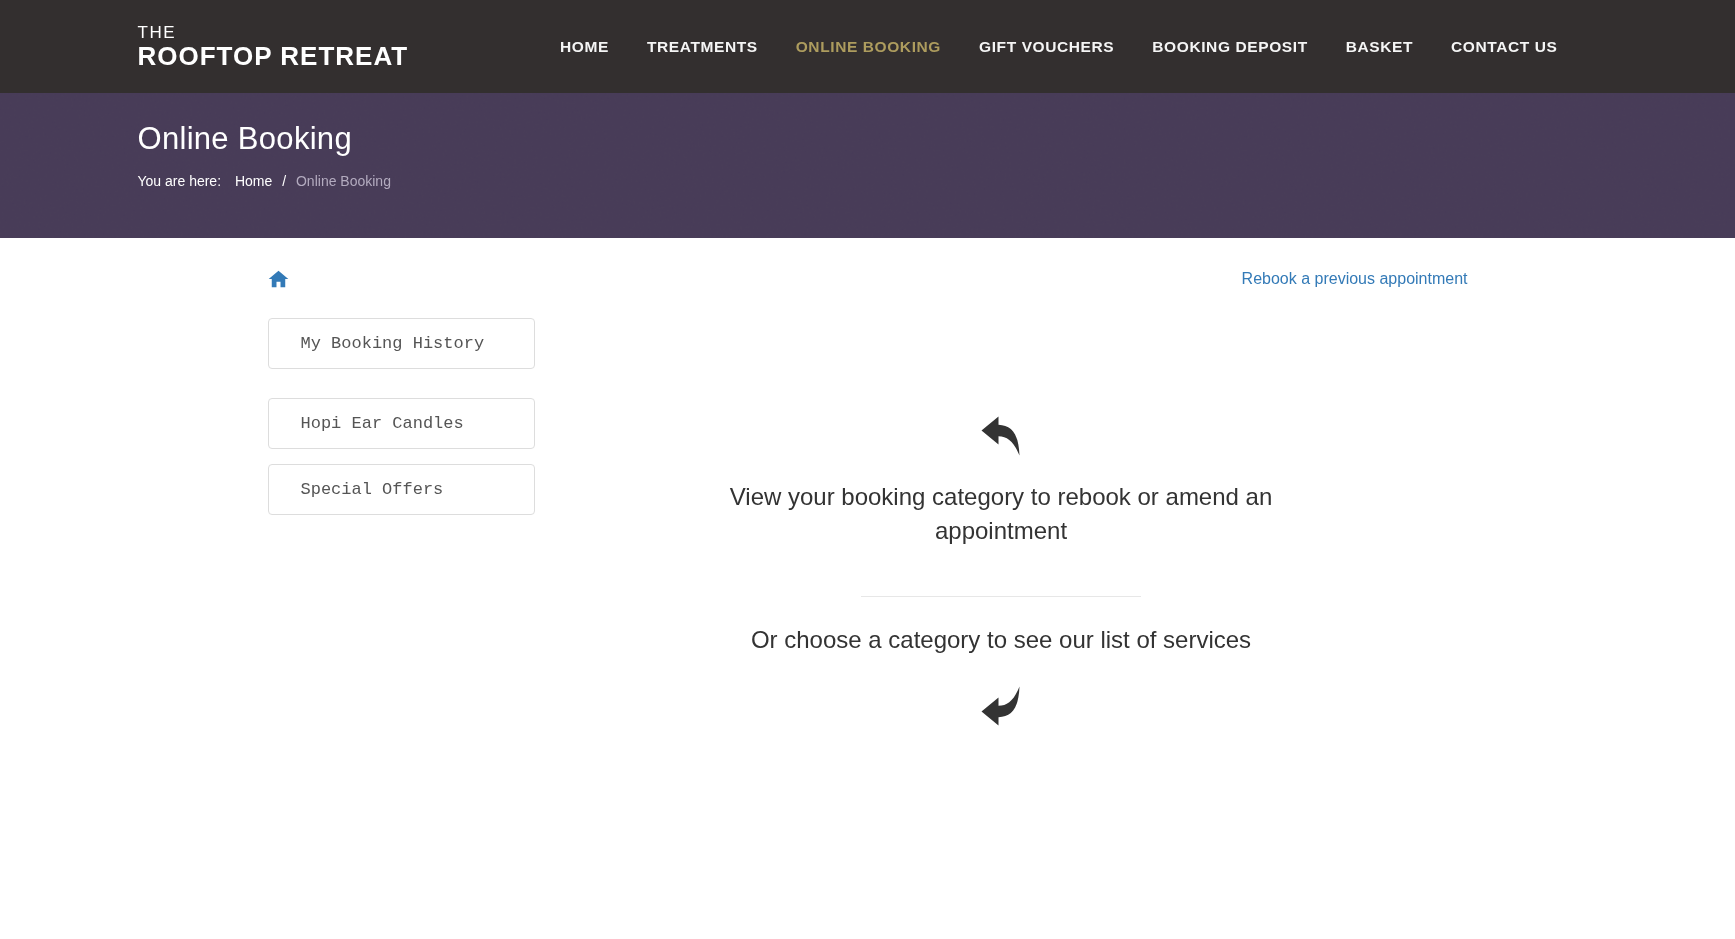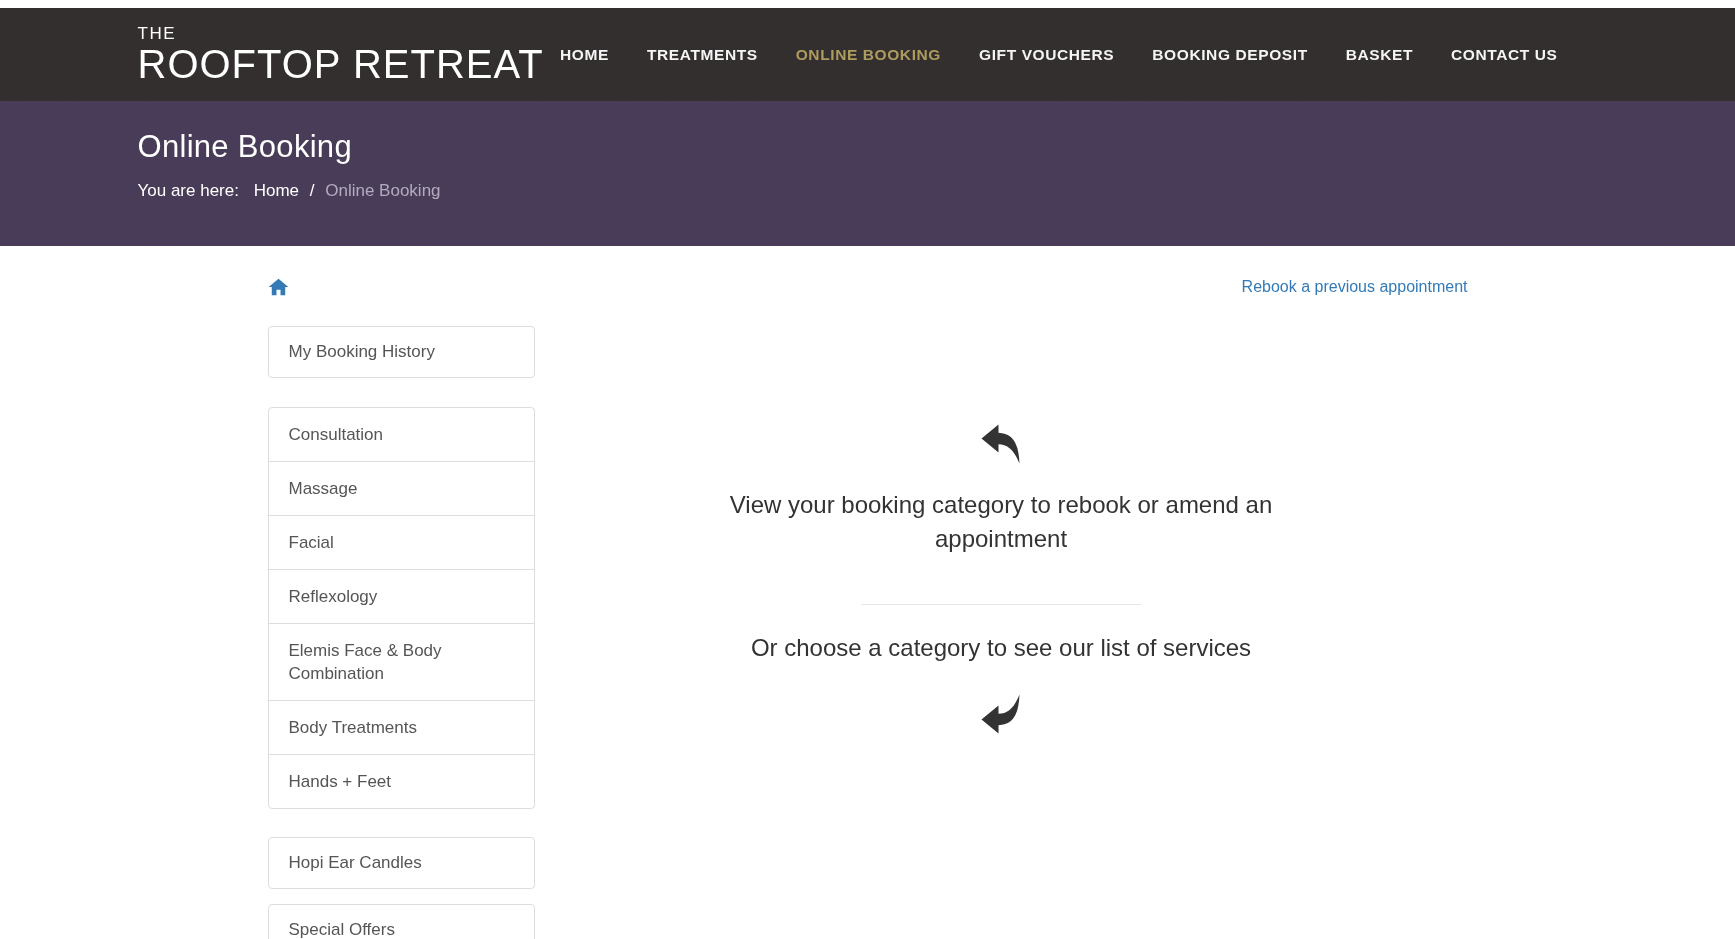--- a/index.html
+++ b/index.html
@@ -7,44 +7,44 @@
   body {
     font-family: "Liberation Sans", sans-serif;
     background: #ffffff;
     overflow: hidden;
   }
   a { text-decoration: none; cursor: pointer; }
 
   
   .navbar {
     height: 93px; background: #332f2f;
-    display: flex; align-items: center; margin-top: 8px;
+    display: flex; align-items: center;
   }
   .nav-inner {
     width: 1460px; margin: 0 auto;
     display: flex; align-items: center; justify-content: space-between;
   }
   .logo { display: flex; flex-direction: column; color: #fff; line-height: 1; }
   .logo-the { font-size: 17px; font-weight: 300; letter-spacing: 1.5px; margin-bottom: 2px; }
-  .logo-main { font-size: 40px; font-weight: 400; letter-spacing: 1px; }
+  .logo-main { font-size: 26px; font-weight: 700; letter-spacing: 1px; }
   .nav-menu { display: flex; align-items: center; gap: 38px; padding-right: 40px; }
   .nav-link {
     color: #f5f5f5; font-size: 15.5px; font-weight: 600;
     letter-spacing: 0.6px; white-space: nowrap;
   }
   .nav-link.active { color: #ad9c5e; }
 
   
   .banner {
     position: relative; height: 145px; background: #473b58; overflow: hidden;
   }
   .banner-texture { position: absolute; inset: 0; width: 100%; height: 100%; }
   .banner-inner { position: relative; width: 1460px; margin: 0 auto; padding-top: 28px; }
   .page-title { color: #ffffff; font-size: 31px; font-weight: 300; letter-spacing: 0.3px; }
-  .breadcrumb { margin-top: 16px; font-size: 17px; color: #ffffff; }
+  .breadcrumb { margin-top: 16px; font-size: 14px; color: #ffffff; }
   .breadcrumb .crumb-prefix { margin-right: 10px; }
   .breadcrumb a { color: #ffffff; }
   .breadcrumb .crumb-sep { margin: 0 6px 0 6px; color: #ffffff; }
   .breadcrumb .crumb-current { color: #b3abbf; }
 
   
   .content-inner { width: 1200px; margin: 0 auto; }
   .top-row {
     margin-top: 26px; height: 30px;
     display: flex; align-items: center; justify-content: space-between;
@@ -53,21 +53,21 @@
   .home-link svg { display: block; }
   .rebook-link { color: #337ab7; font-size: 16px; }
 
   .columns { display: flex; margin-top: 24px; align-items: flex-start; }
   .sidebar { width: 267px; flex: 0 0 267px; }
   .box {
     display: block; background: #fff;
     border: 1px solid #ddd; border-radius: 4px;
     color: #555; font-size: 17px;
   }
-  .box.single { padding: 15px 20px; margin-bottom: 29px; }
+  .box.single { padding: 15px 32px; margin-bottom: 29px; font-family: Liberation Mono, monospace; }
   .list-group { margin-bottom: 28px; overflow: hidden; }
   .list-item {
     display: block; padding: 15px 20px; color: #555; font-size: 17px;
     line-height: 23px; border-bottom: 1px solid #ddd;
   }
   .list-item:last-child { border-bottom: none; }
   .extra-boxes .box.single { margin-bottom: 15px; }
 
   .main-panel { flex: 1; padding-top: 94px; text-align: center; color: #333; }
   .arrow-icon { display: inline-block; }
@@ -130,29 +130,20 @@
             <path d="M12 1.5 L0.8 11 L4.3 11 L4.3 20.5 L9.7 20.5 L9.7 14.2 L14.3 14.2 L14.3 20.5 L19.7 20.5 L19.7 11 L23.2 11 Z"></path>
           </svg>
         </span>
       </a>
       <a class="rebook-link">Rebook a previous appointment</a>
     </div>
 
     <div class="columns">
       <aside class="sidebar">
         <a class="box single">My Booking History</a>
-        <div class="box list-group">
-            <a class="list-item">Consultation</a>
-            <a class="list-item">Massage</a>
-            <a class="list-item">Facial</a>
-            <a class="list-item">Reflexology</a>
-            <a class="list-item">Elemis Face &amp; Body Combination</a>
-            <a class="list-item">Body Treatments</a>
-            <a class="list-item">Hands + Feet</a>
-          </div>
         <div class="extra-boxes">
             <a class="box single">Hopi Ear Candles</a>
             <a class="box single">Special Offers</a>
           </div>
       </aside>
 
       <section class="main-panel">
         <span class="arrow-icon">
           <svg width="46" height="48" viewBox="0 0 46 48">
             <path d="M20.5 4.5 V12.8 C33 13.6 40.5 20 41.5 43.5 C35.5 29 29.5 24.6 20.5 24.2 V32.5 L3.5 18.5 Z"></path>

